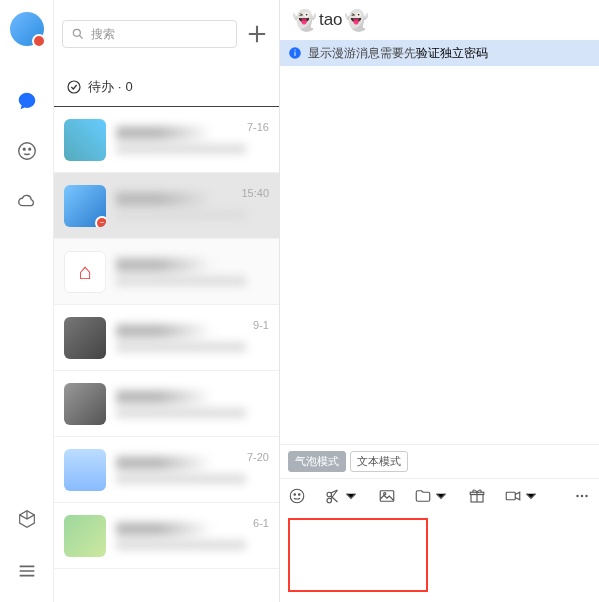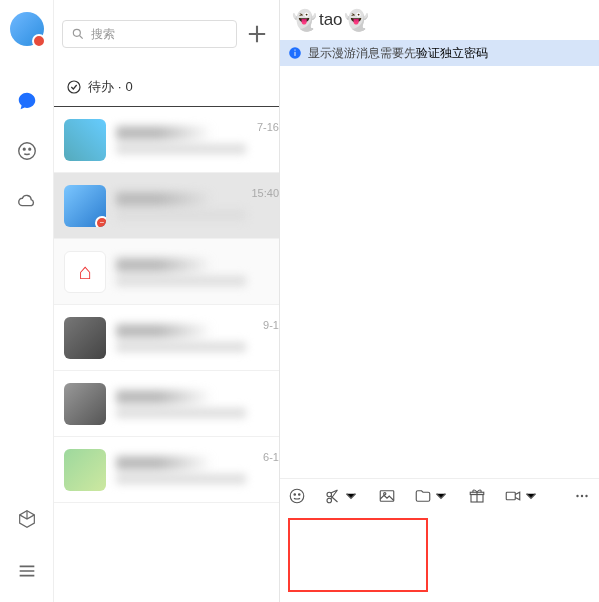--- a/index.html
+++ b/index.html
@@ -30,21 +30,21 @@
 .chatavatar.c3::after{content:"⌂";font-size:22px;color:#e33}
 .chatavatar.c4{background:linear-gradient(135deg,#777,#444)}
 .chatavatar.c5{background:linear-gradient(135deg,#999,#555)}
 .chatavatar.c6{background:linear-gradient(180deg,#bdf,#8bf)}
 .chatavatar.c7{background:linear-gradient(45deg,#222,#ffcd3c)}
 .chatavatar.c8{background:linear-gradient(135deg,#9dd89d,#cde8a0)}
 .badge-dnd{position:absolute;bottom:-3px;right:-3px;width:14px;height:14px;border-radius:50%;background:#e74c3c;border:2px solid #fff;display:flex;align-items:center;justify-content:center;color:#fff;font-size:8px}
 .chatmid{flex:1;overflow:hidden;filter:blur(4px)}
 .chatname{font-size:14px;color:#333;margin-bottom:4px;background:linear-gradient(90deg,#bbb 40%,transparent 90%);height:14px;border-radius:2px;width:70%}
 .chatpreview{font-size:12px;color:#999;background:#ddd;height:10px;width:85%;border-radius:2px}
-.chattime{font-size:11px;color:#aaa;position:absolute;right:0;top:14px}
+.chattime{font-size:11px;color:#aaa;position:absolute;right:10px;top:14px}
 .chatpane{flex:1;display:flex;flex-direction:column;background:#fff}
 .chathead{height:40px;display:flex;align-items:center;padding:0 10px;font-size:17px;color:#333}
 .ghost{font-size:20px;margin:0 2px}
 .notice{height:26px;background:#d6e4f9;display:flex;align-items:center;padding:6px 8px;font-size:12px;color:#444}
 .notice svg{width:14px;height:14px;margin-right:6px;color:#1e6fff}
 .notice a{color:#000000;text-decoration:none}
 .msgarea{flex:1}
 .modebar{padding:6px 8px;border-top:1px solid #eee}
 .modebtn{display:inline-block;border:1px solid #ccc;border-radius:3px;font-size:11px;padding:2px 6px;margin-right:4px;cursor:pointer;color:#555}
 .modebtn.on{background:#aab1b8;color:#fff;border-color:#aab1b8}
@@ -149,20 +149,28 @@
     </div>
     <div class="chatitem">
       <div class="chatavatar c5"></div>
       <div class="chatmid">
           <div class="chatname"></div>
           <div class="chatpreview"></div>
         </div>
       <div class="chattime"></div>
     </div>
     <div class="chatitem">
+      <div class="chatavatar c6"></div>
+      <div class="chatmid">
+          <div class="chatname"></div>
+          <div class="chatpreview"></div>
+        </div>
+      <div class="chattime">7-20</div>
+    </div>
+    <div class="chatitem">
       <div class="chatavatar c8"></div>
       <div class="chatmid">
           <div class="chatname"></div>
           <div class="chatpreview"></div>
         </div>
       <div class="chattime">6-1</div>
     </div>
   </div>
 </div>
 
@@ -175,20 +183,23 @@
   <div class="notice">
     <svg viewBox="0 0 24 24" fill="currentColor">
         <circle cx="12" cy="12" r="10"></circle>
         <rect x="11" y="10" width="2" height="7" fill="#d6e4f9"></rect>
         <rect x="11" y="6" width="2" height="2" fill="#d6e4f9"></rect>
       </svg>
     <span>显示漫游消息需要先</span>
     <a href="#">验证独立密码</a>
   </div>
   <div class="msgarea"></div>
+  <div class="modebar">
+    <span class="modebtn on">气泡模式</span><span class="modebtn">文本模式</span>
+  </div>
   <div class="toolbar">
     <span class="ticon">
         <svg viewBox="0 0 24 24" fill="none" stroke="currentColor" stroke-width="1.5">
           <circle cx="12" cy="12" r="9"></circle>
           <circle cx="9" cy="10" r="1" fill="currentColor"></circle>
           <circle cx="15" cy="10" r="1" fill="currentColor"></circle>
           <path d="M8 15c1.3 1.3 6.7 1.3 8 0"></path>
         </svg>
       </span>
     <span class="ticon">

